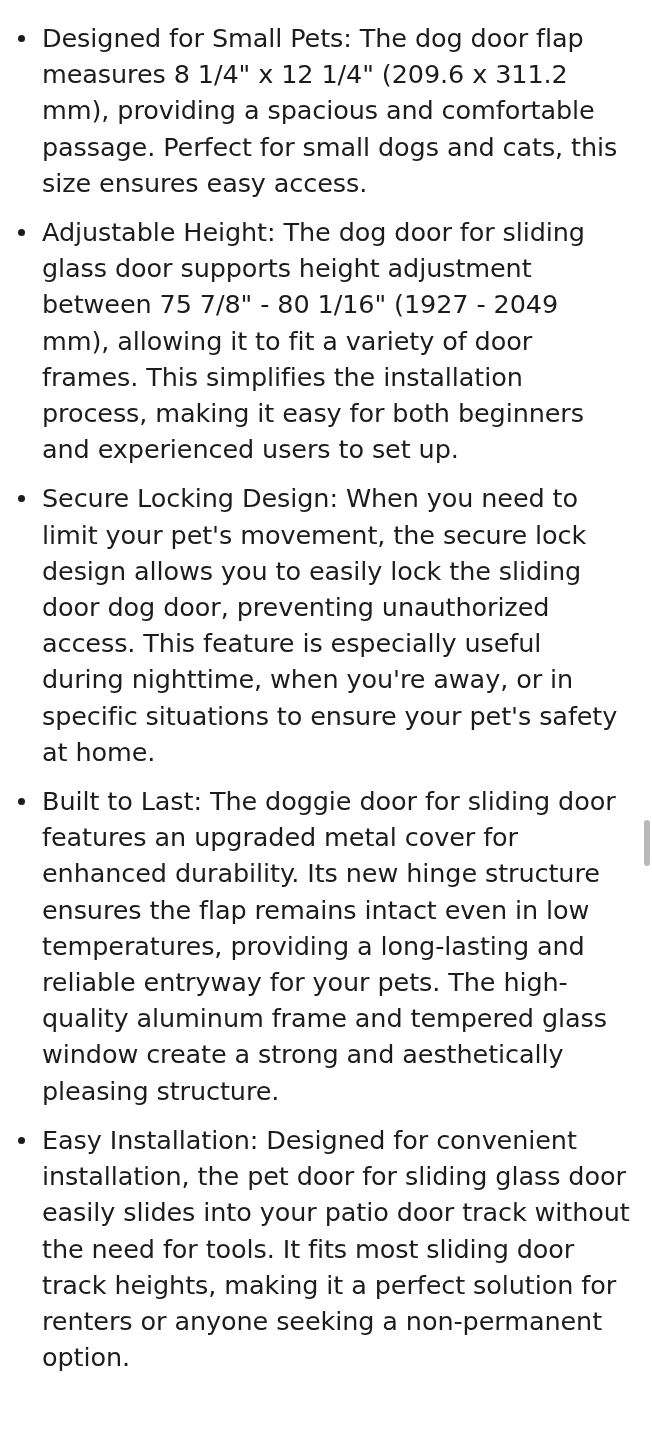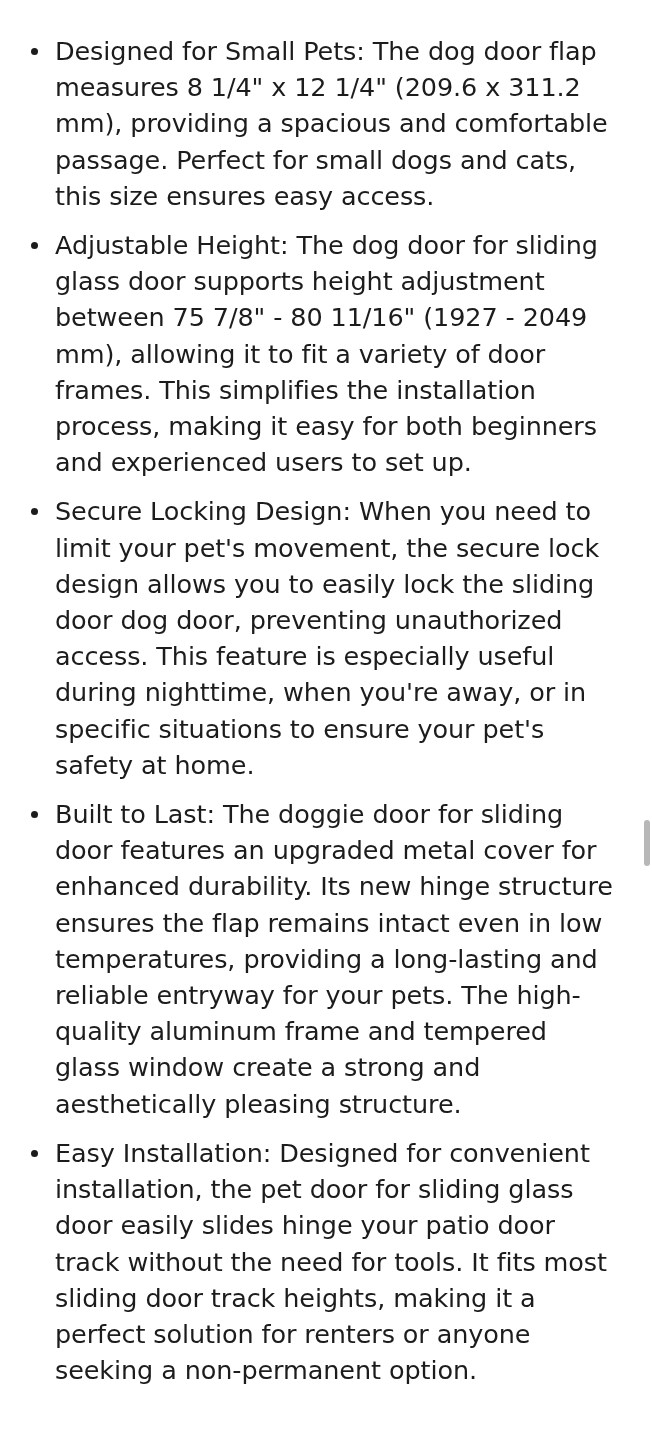--- a/index.html
+++ b/index.html
@@ -10,21 +10,21 @@
   body {
     width: 652px;
     height: 1440px;
     font-family: "DejaVu Sans", sans-serif;
     color: #1a1a1a;
     overflow: hidden;
     position: relative;
   }
   .feature-list {
     list-style: none;
-    margin: 13px;
+    margin: 0;
     padding: 20px 22px 0 8px;
   }
   .feature-item {
     position: relative;
     padding-left: 34px;
     margin-bottom: 13px;
     font-size: 25.5px;
     line-height: 1.42;
     letter-spacing: -0.1px;
     color: #1c1c1c;
@@ -48,19 +48,19 @@
     height: 46px;
     border-radius: 3px;
     background: #b8b8b8;
   }
 </style>
 </head>
 <body>
 
 <ul class="feature-list">
   <li class="feature-item">Designed for Small Pets: The dog door flap measures 8 1/4" x 12 1/4" (209.6 x 311.2 mm), providing a spacious and comfortable passage. Perfect for small dogs and cats, this size ensures easy access.</li>
-  <li class="feature-item">Adjustable Height: The dog door for sliding glass door supports height adjustment between 75 7/8" - 80 11/16" (1927 - 2049 mm), allowing it to fit a variety of door frames. This simplifies the installation process, making it easy for both beginners and experienced users to set up.</li>
+  <li class="feature-item">Adjustable Height: The dog door for sliding glass door supports height adjustment between 75 7/8" - 80 1/16" (1927 - 2049 mm), allowing it to fit a variety of door frames. This simplifies the installation process, making it easy for both beginners and experienced users to set up.</li>
   <li class="feature-item">Secure Locking Design: When you need to limit your pet's movement, the secure lock design allows you to easily lock the sliding door dog door, preventing unauthorized access. This feature is especially useful during nighttime, when you're away, or in specific situations to ensure your pet's safety at home.</li>
   <li class="feature-item">Built to Last: The doggie door for sliding door features an upgraded metal cover for enhanced durability. Its new hinge structure ensures the flap remains intact even in low temperatures, providing a long-lasting and reliable entryway for your pets. The high-quality aluminum frame and tempered glass window create a strong and aesthetically pleasing structure.</li>
-  <li class="feature-item">Easy Installation: Designed for convenient installation, the pet door for sliding glass door easily slides hinge your patio door track without the need for tools. It fits most sliding door track heights, making it a perfect solution for renters or anyone seeking a non-permanent option.</li>
+  <li class="feature-item">Easy Installation: Designed for convenient installation, the pet door for sliding glass door easily slides into your patio door track without the need for tools. It fits most sliding door track heights, making it a perfect solution for renters or anyone seeking a non-permanent option.</li>
 </ul>
 
 <div class="scrollbar-thumb"></div>
 
 </body></html>

